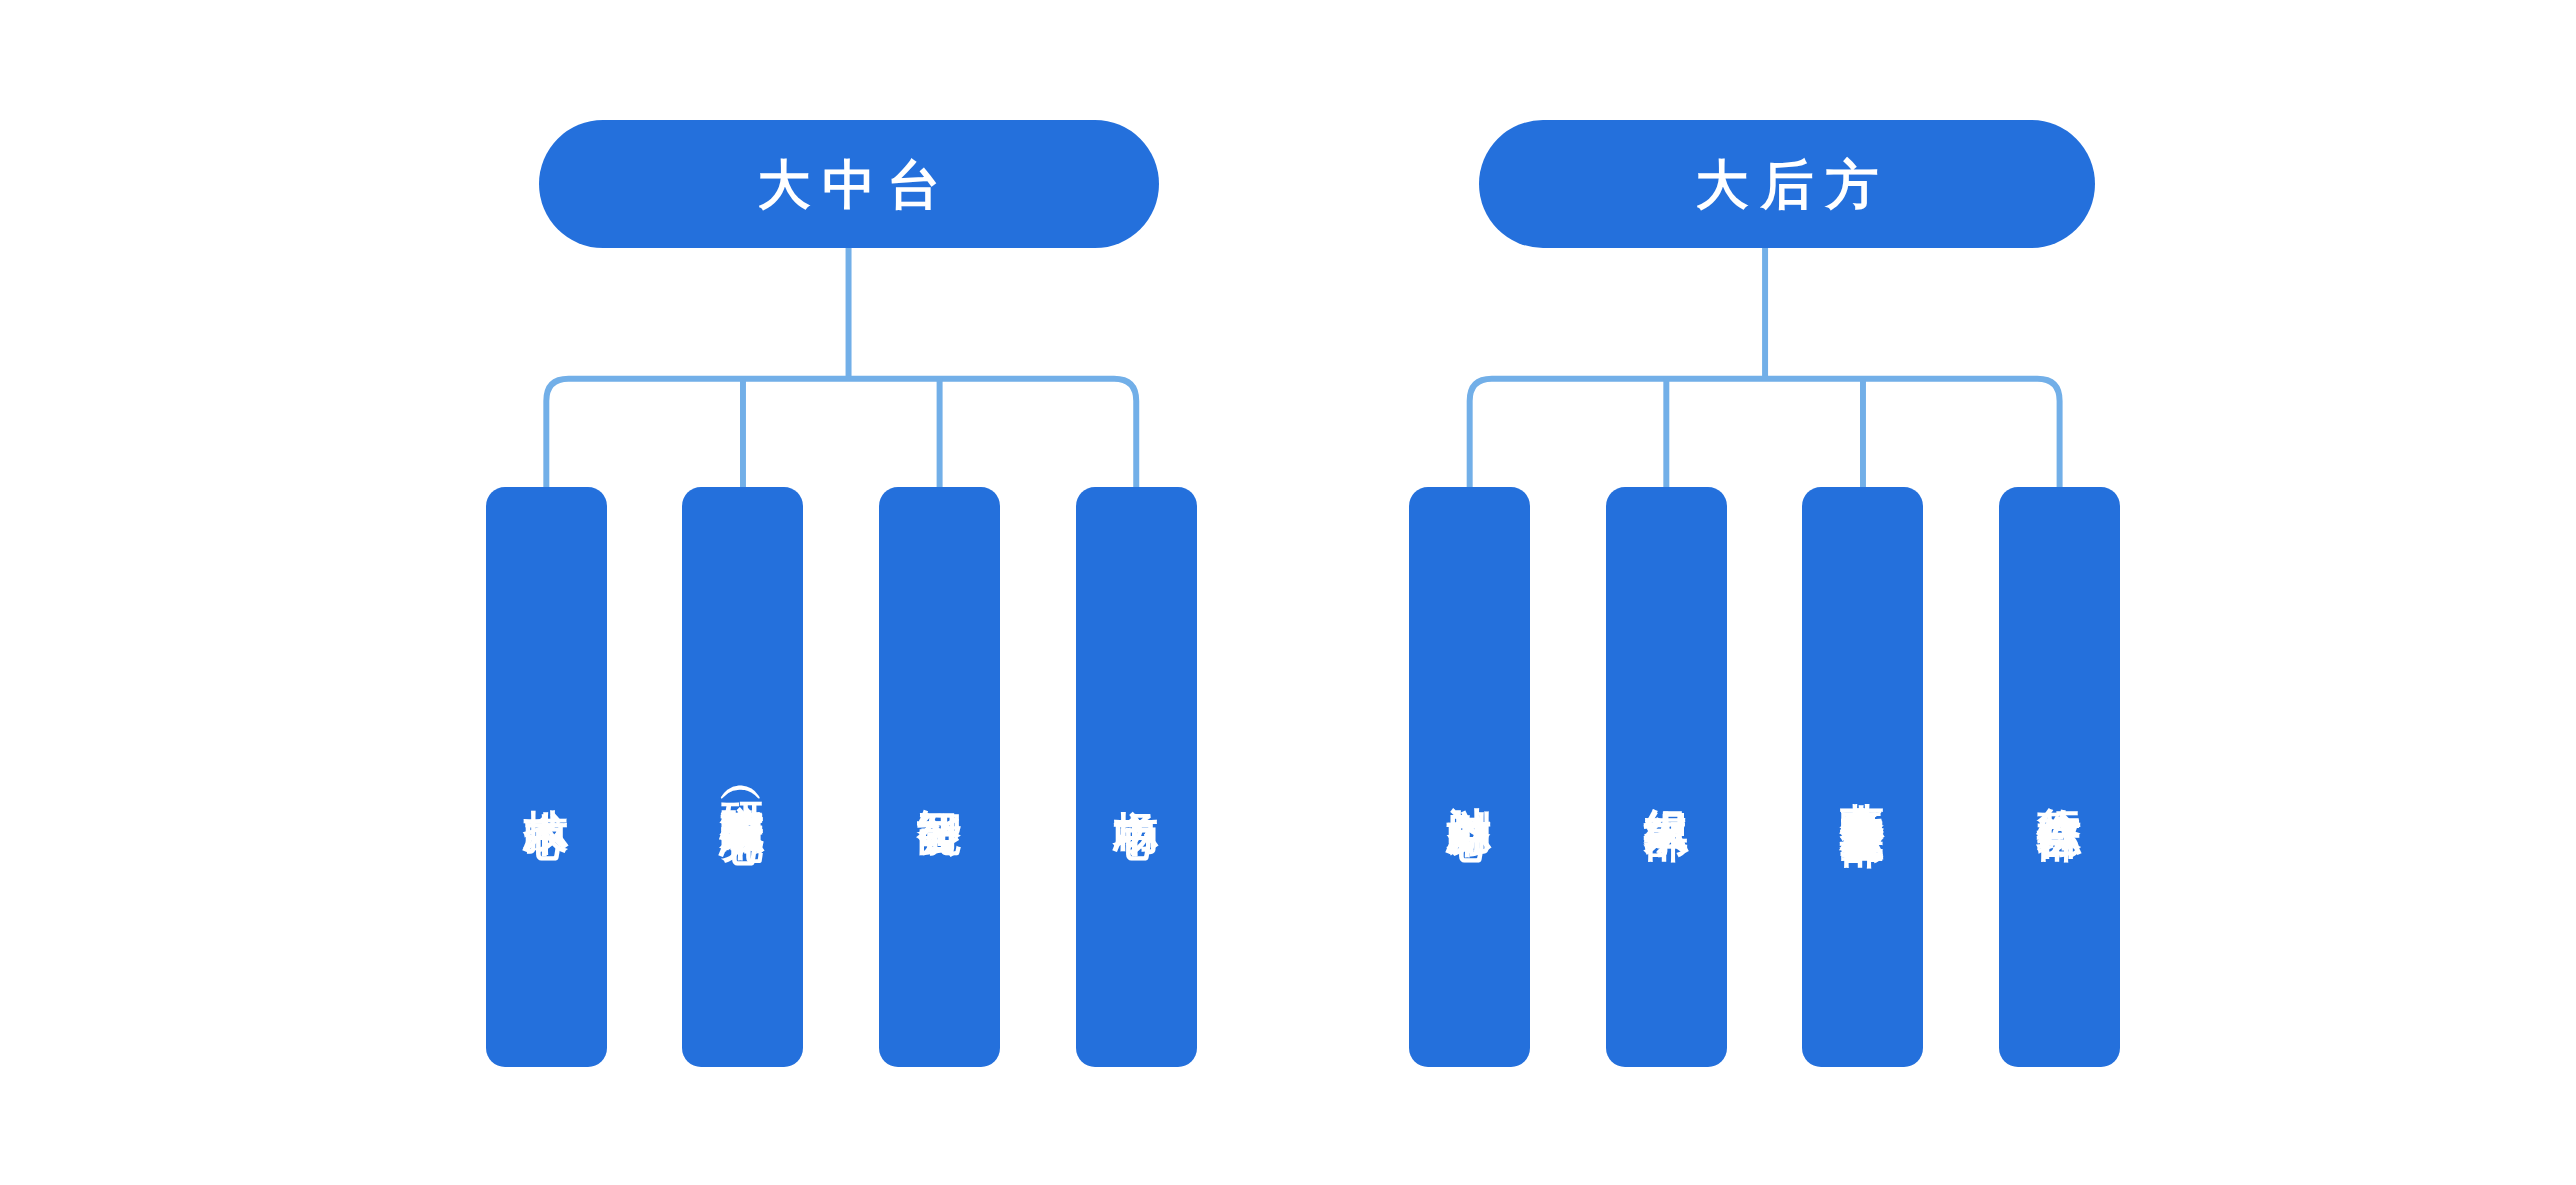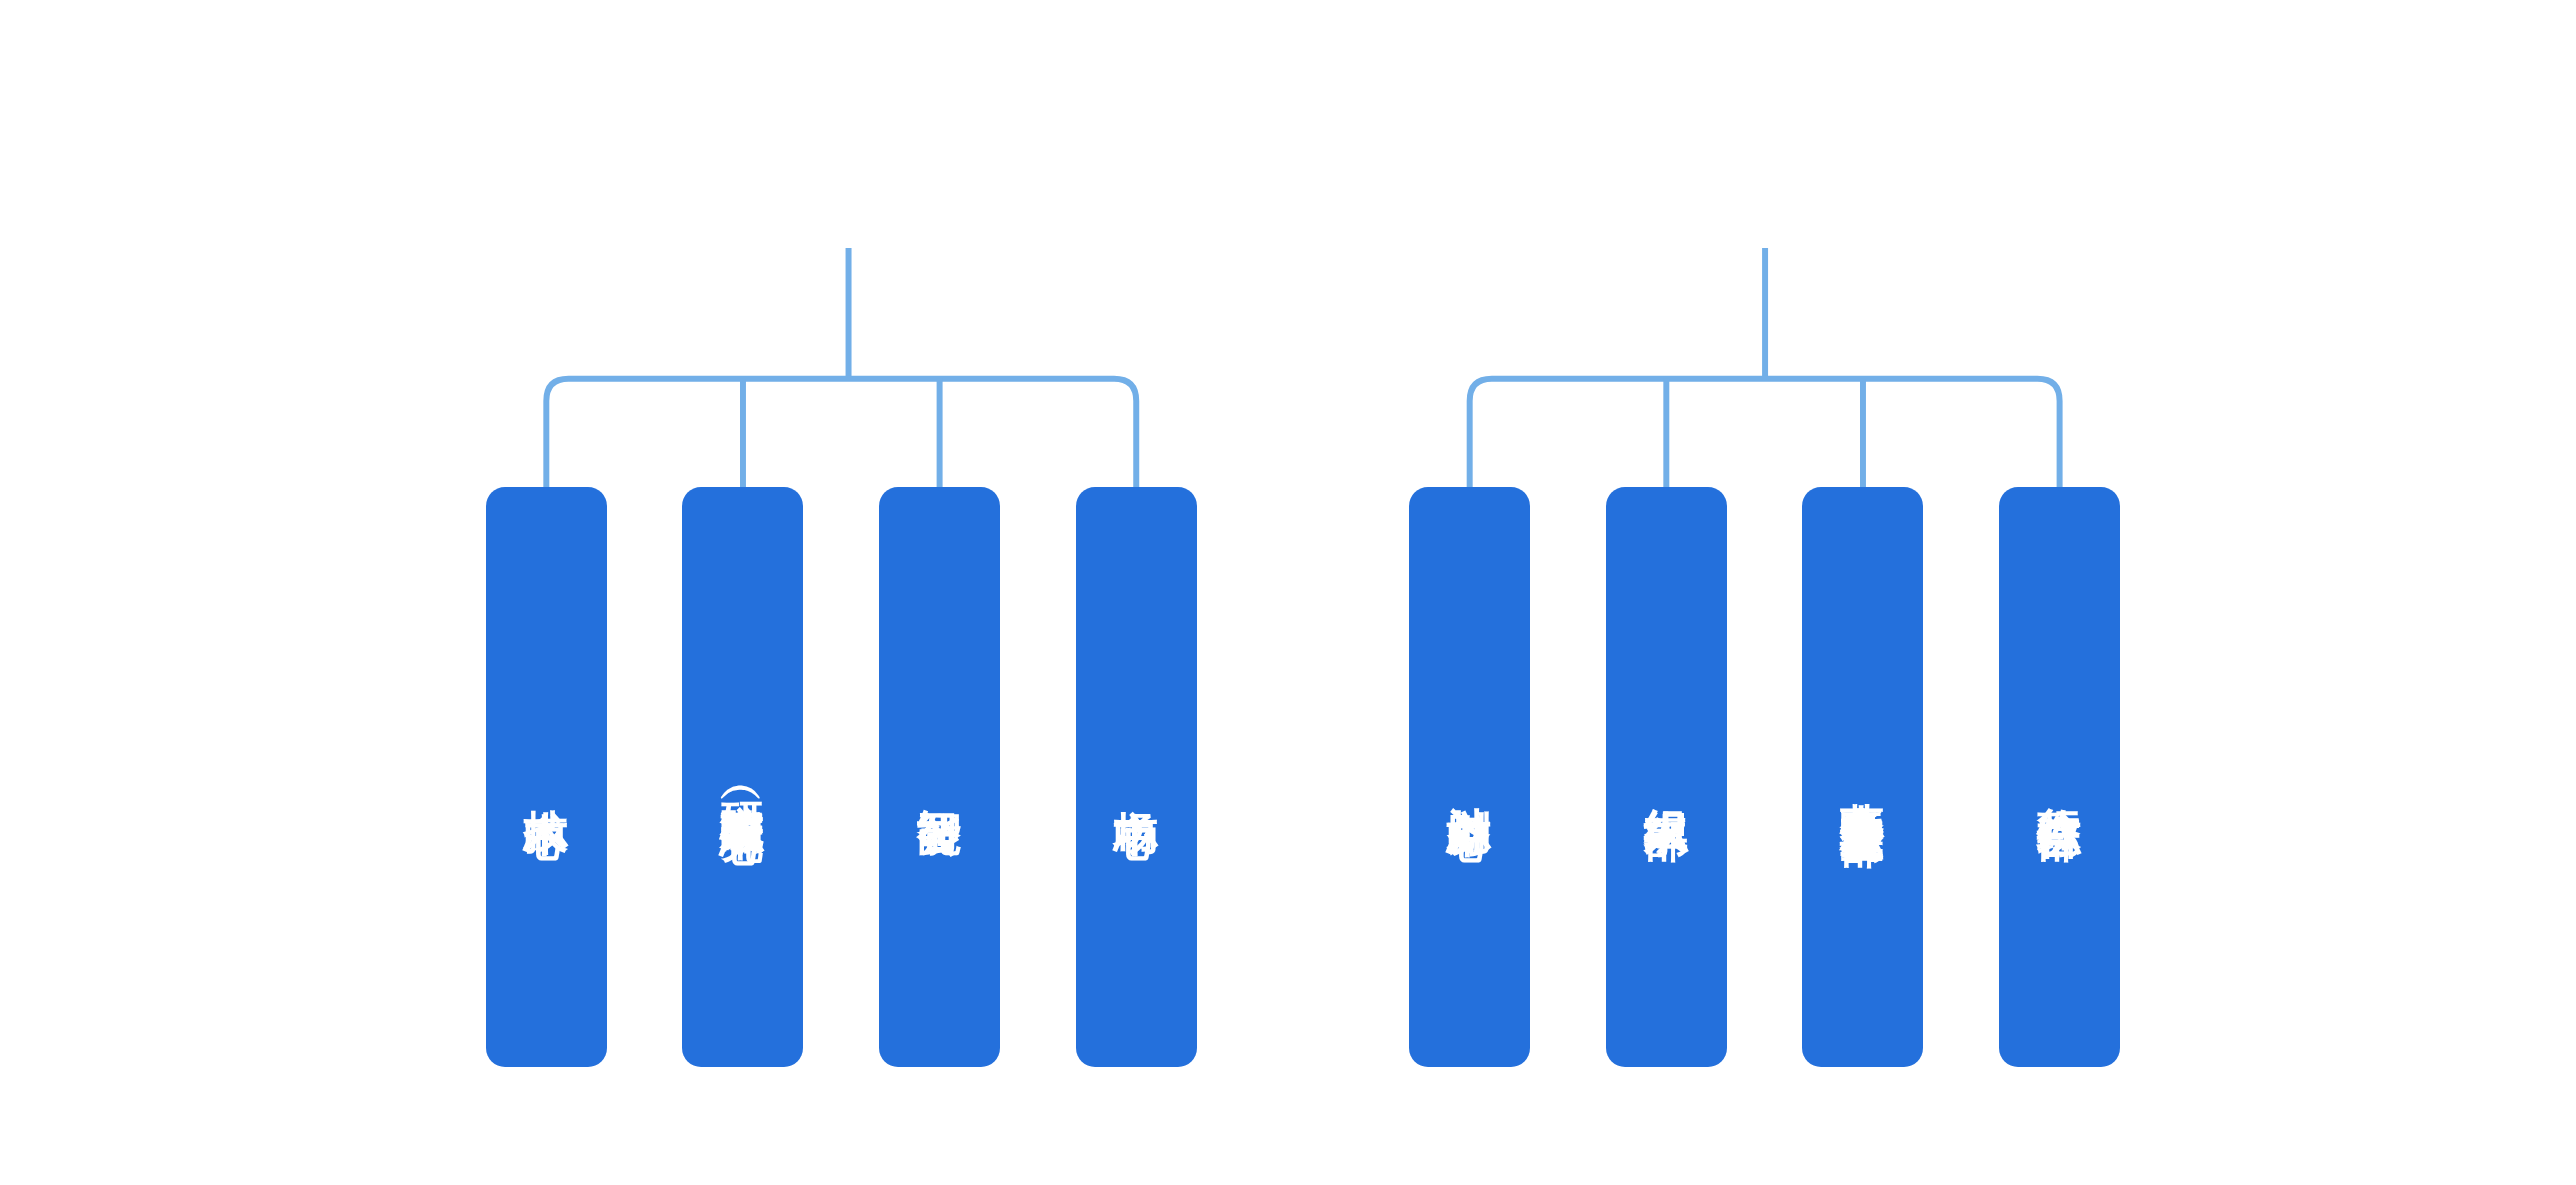--- a/index.html
+++ b/index.html
@@ -93,37 +93,43 @@
       <path class="connector-path" d="M 1099 443 L 1099 570"></path>
     </g>
     <g>
       <path class="connector-path" d="M 2064.5 290 L 2064.5 443"></path>
       <path class="connector-path" d="M 1719 570 L 1719 469 Q 1719 443 1745 443 L 2383 443 Q 2409 443 2409 469 L 2409 570"></path>
       <path class="connector-path" d="M 1949 443 L 1949 570"></path>
       <path class="connector-path" d="M 2179 443 L 2179 570"></path>
     </g>
   </svg>
 
+  <div class="root-node" style="left:539px; top:120px; width:620px;">
+    <span class="root-label">大中台</span>
+  </div>
 
   <div class="child-node" style="left:486px;">
     <span class="child-label">技术中心</span>
   </div>
 
   <div class="child-node" style="left:682px;">
     <span class="child-label">研究院（碳中和研究中心）</span>
   </div>
 
   <div class="child-node" style="left:879px;">
     <span class="child-label">智能公司</span>
   </div>
 
   <div class="child-node" style="left:1076px;">
     <span class="child-label">市场中心</span>
   </div>
 
+  <div class="root-node" style="left:1479px; top:120px; width:616px;">
+    <span class="root-label">大后方</span>
+  </div>
 
   <div class="child-node" style="left:1409px;">
     <span class="child-label">计划财务中心</span>
   </div>
 
   <div class="child-node" style="left:1606px;">
     <span class="child-label">组织人事部</span>
   </div>
 
   <div class="child-node" style="left:1802px;">

